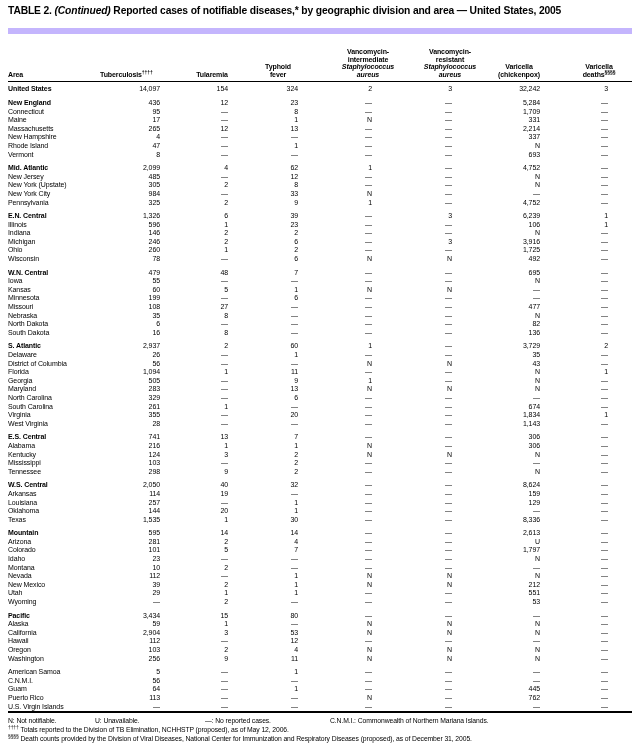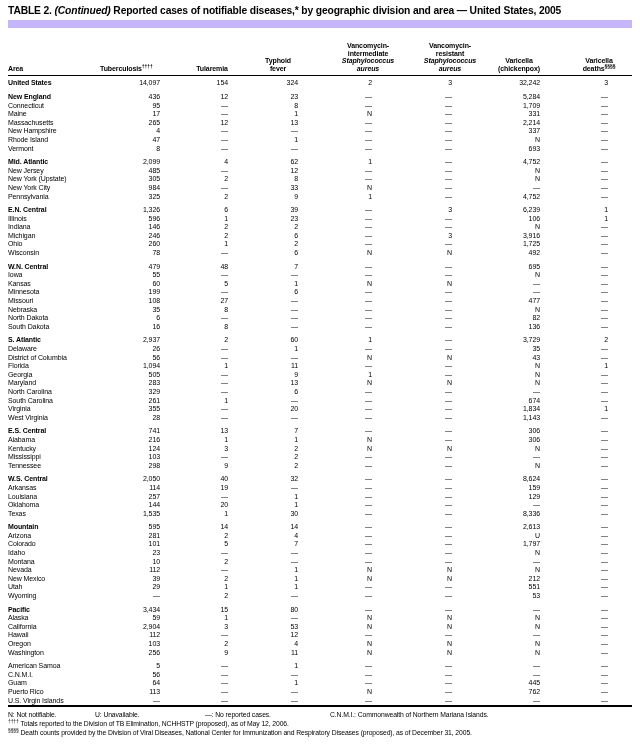--- a/index.html
+++ b/index.html
@@ -5,21 +5,21 @@
   html,body { margin:0; padding:0; background:#fff; }
   .page {
     width: 640px; height: 744px; box-sizing: border-box;
     background: #fff; color: #000;
     font-family: "Liberation Sans", sans-serif;
     padding: 5px 8px 0 8px;
     overflow: hidden;
   }
   .title {
     font-size: 10.3px; font-weight: bold; letter-spacing: -0.15px;
-    padding-bottom: 4px; border-bottom: 8px solid #c4b5fd;
+    padding-bottom: 12px; border-bottom: 6px solid #c4b5fd;
     white-space: nowrap;
   }
   .title .cont { font-style: italic; }
   table { width: 624px; border-collapse: collapse; table-layout: fixed; }
   col.c-area { width: 92px; }
   col.c-tb   { width: 68px; }
   col.c-tul  { width: 68px; }
   col.c-typ  { width: 70px; }
   col.c-visa { width: 92px; }
   col.c-vrsa { width: 82px; }

